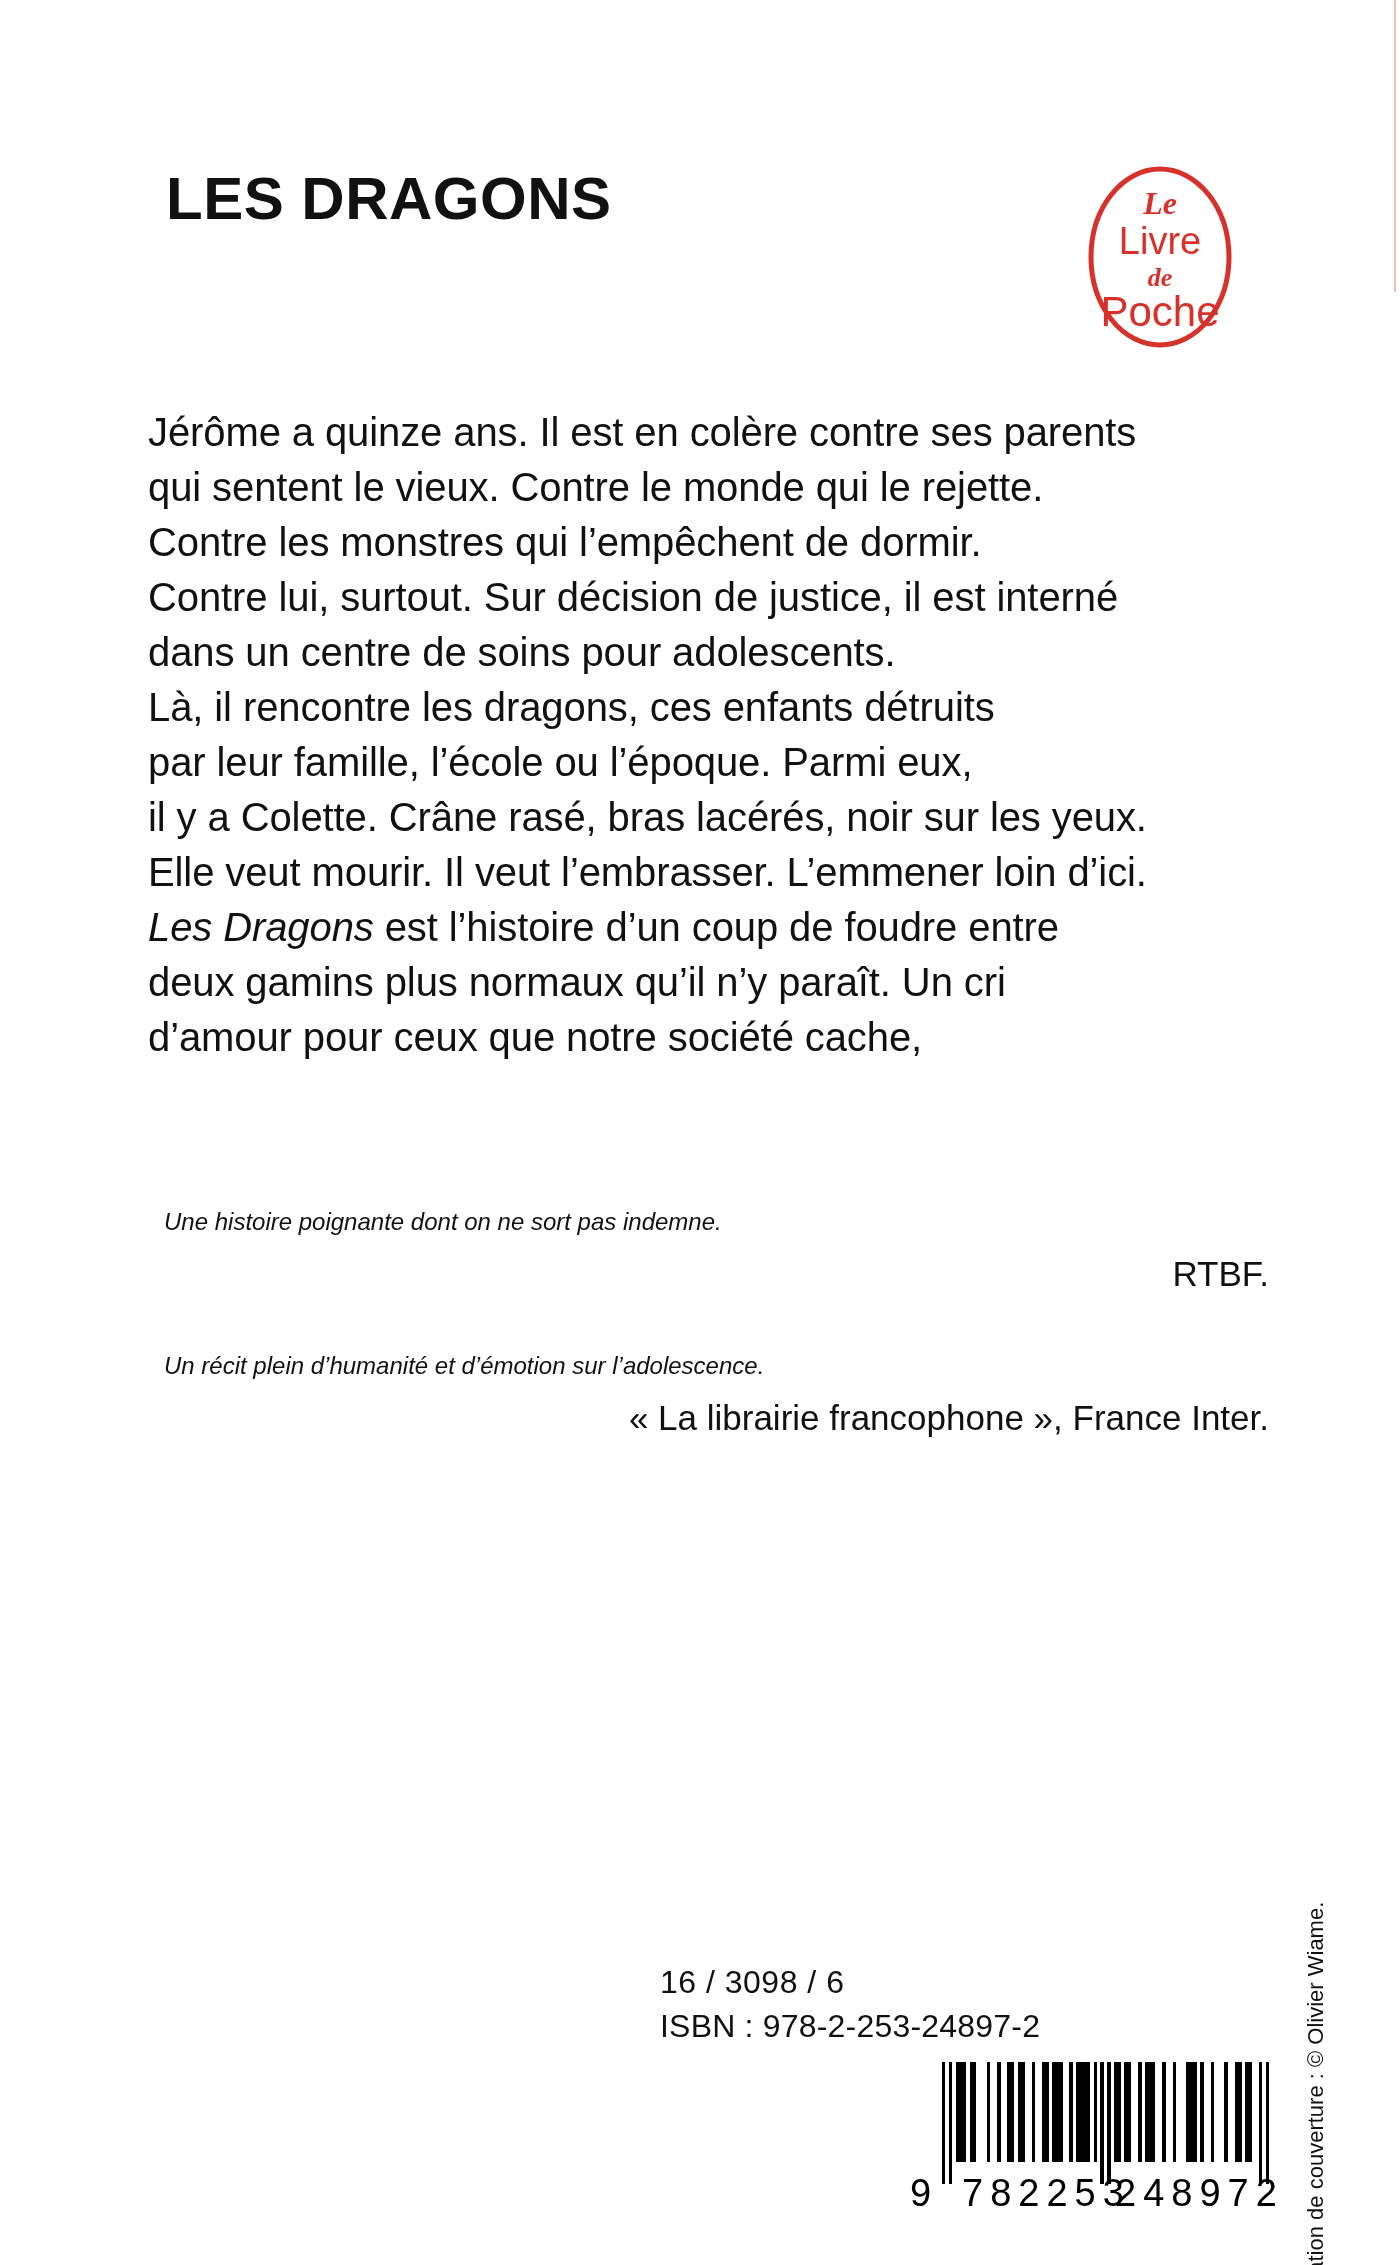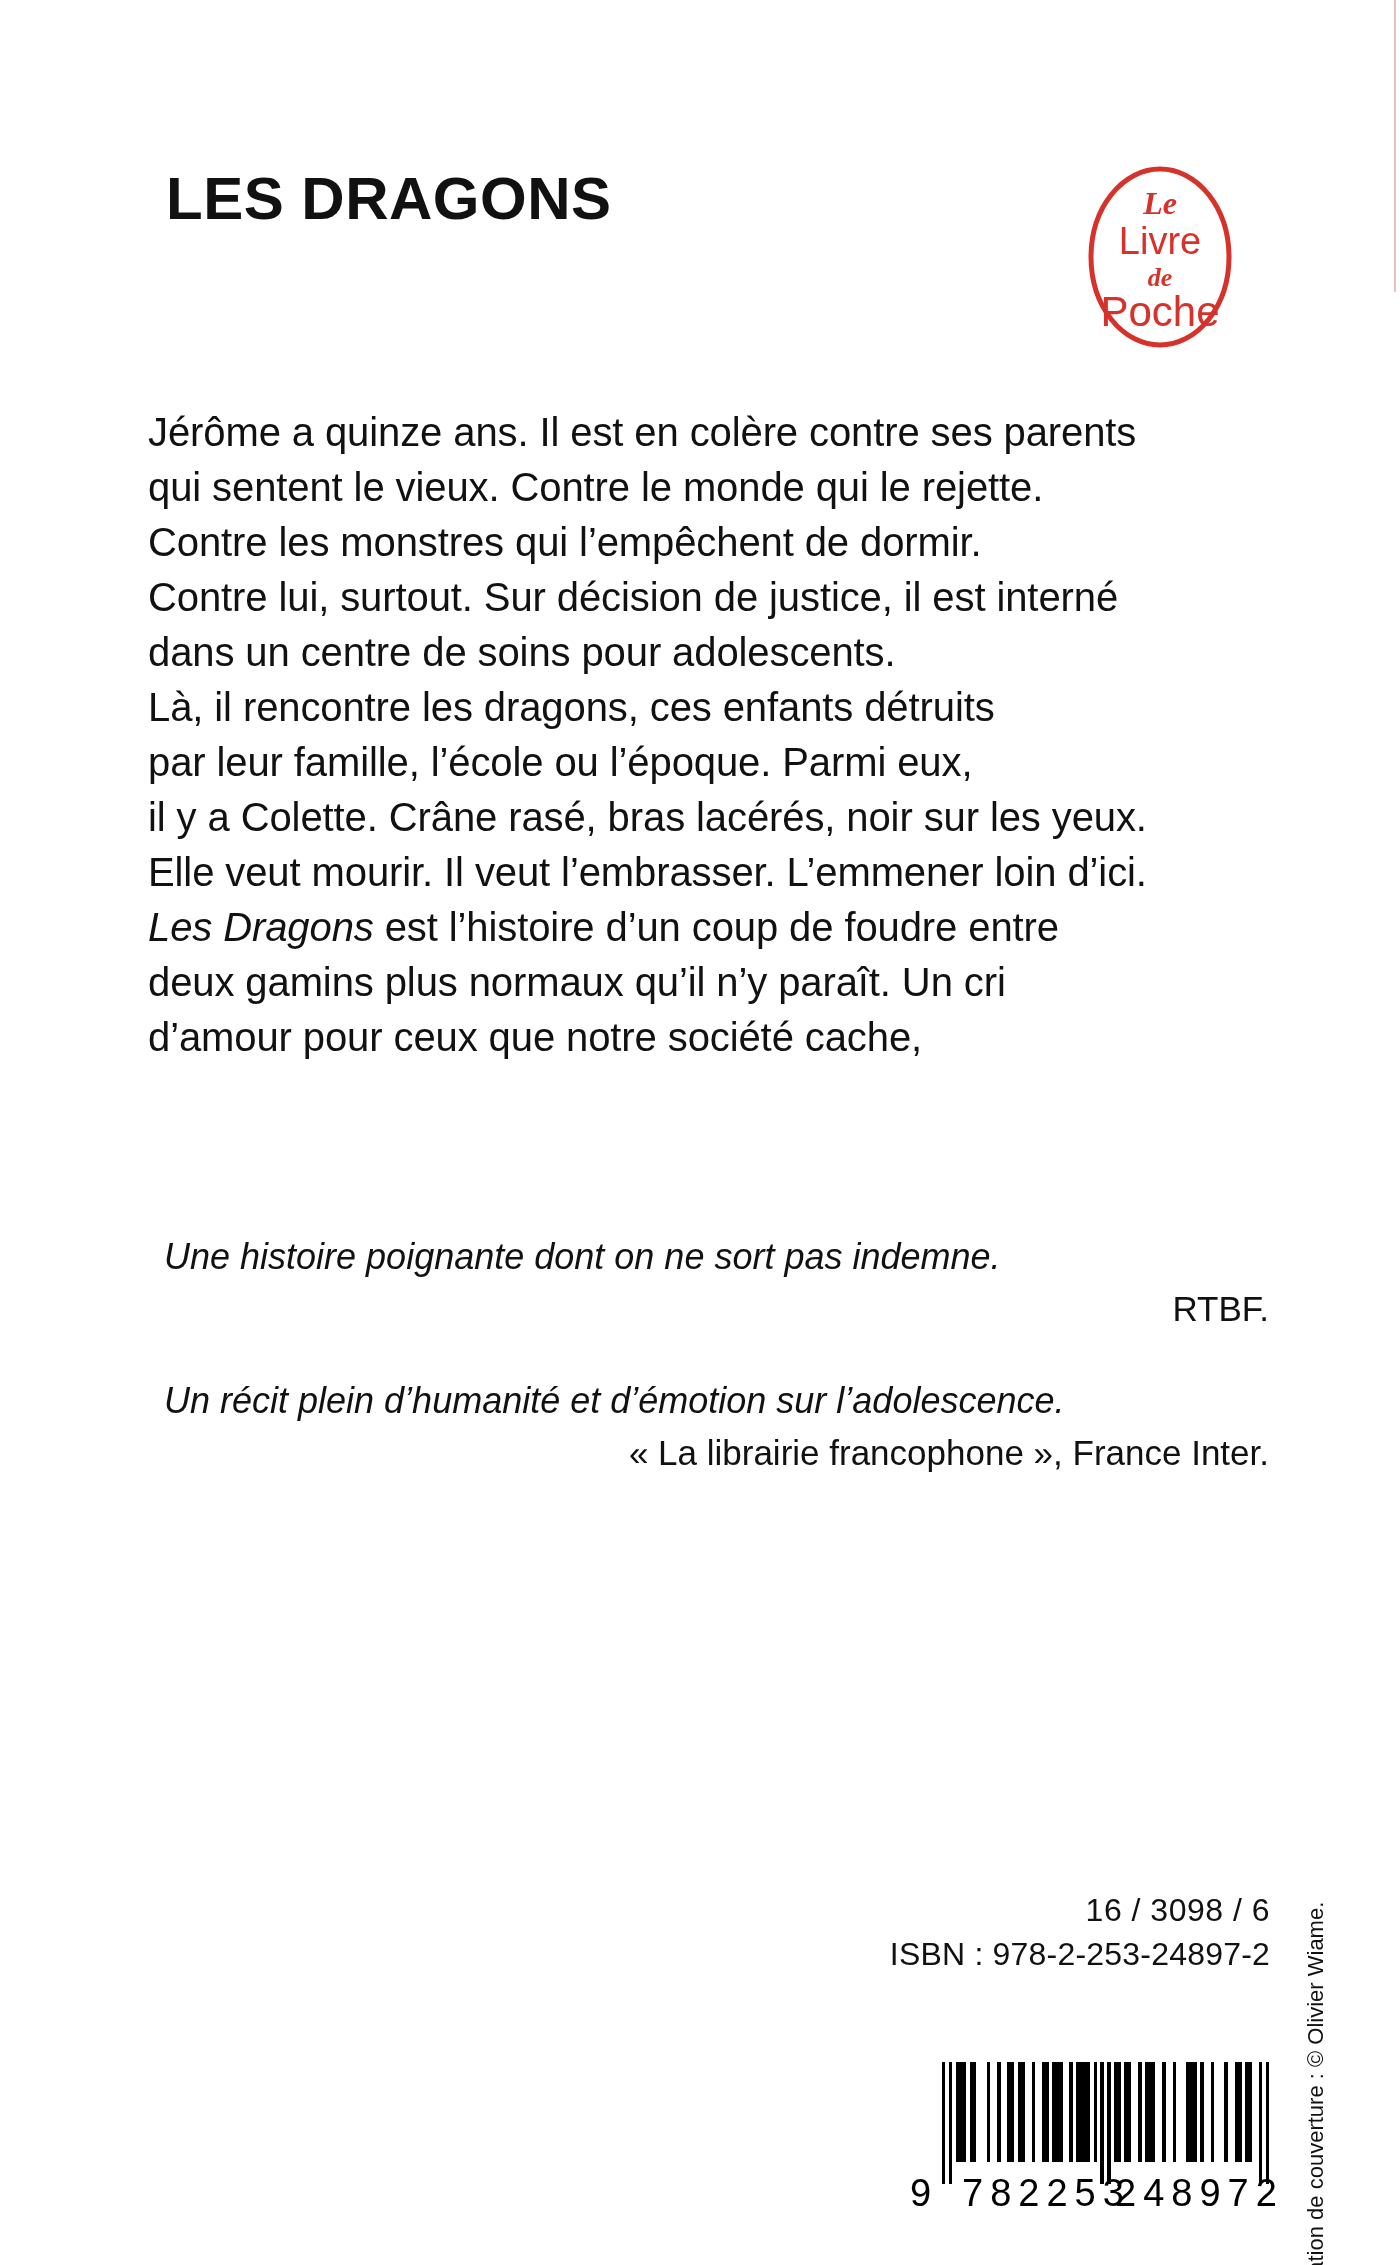--- a/index.html
+++ b/index.html
@@ -87,26 +87,25 @@
 
   
   .quotes {
     position: absolute;
     left: 164px;
     top: 1198px;
     width: 1105px;
   }
   .quote-group { margin-bottom: 44px; }
   .quote-text {
-    font-size: 36px;
+    font-size: 24px;
     line-height: 48px;
     font-style: italic;
     color: #111111;
     white-space: nowrap;
-    margin-top: 35px;
   }
   .quote-source {
     font-size: 35px;
     line-height: 48px;
     color: #111111;
     text-align: right;
     white-space: nowrap;
     margin-top: 4px;
   }
 
@@ -127,23 +126,23 @@
     white-space: nowrap;
     transform: rotate(-90deg);
     transform-origin: center center;
     line-height: 1;
   }
 
   
   .codes {
     position: absolute;
     left: 660px;
-    top: 1888px;
+    top: 1960px;
     width: 610px;
-    text-align: right;
+    text-align: left;
   }
   .code-ref {
     font-size: 32px;
     line-height: 44px;
     color: #111111;
     letter-spacing: 0.5px;
   }
   .code-isbn {
     font-size: 32px;
     line-height: 44px;

